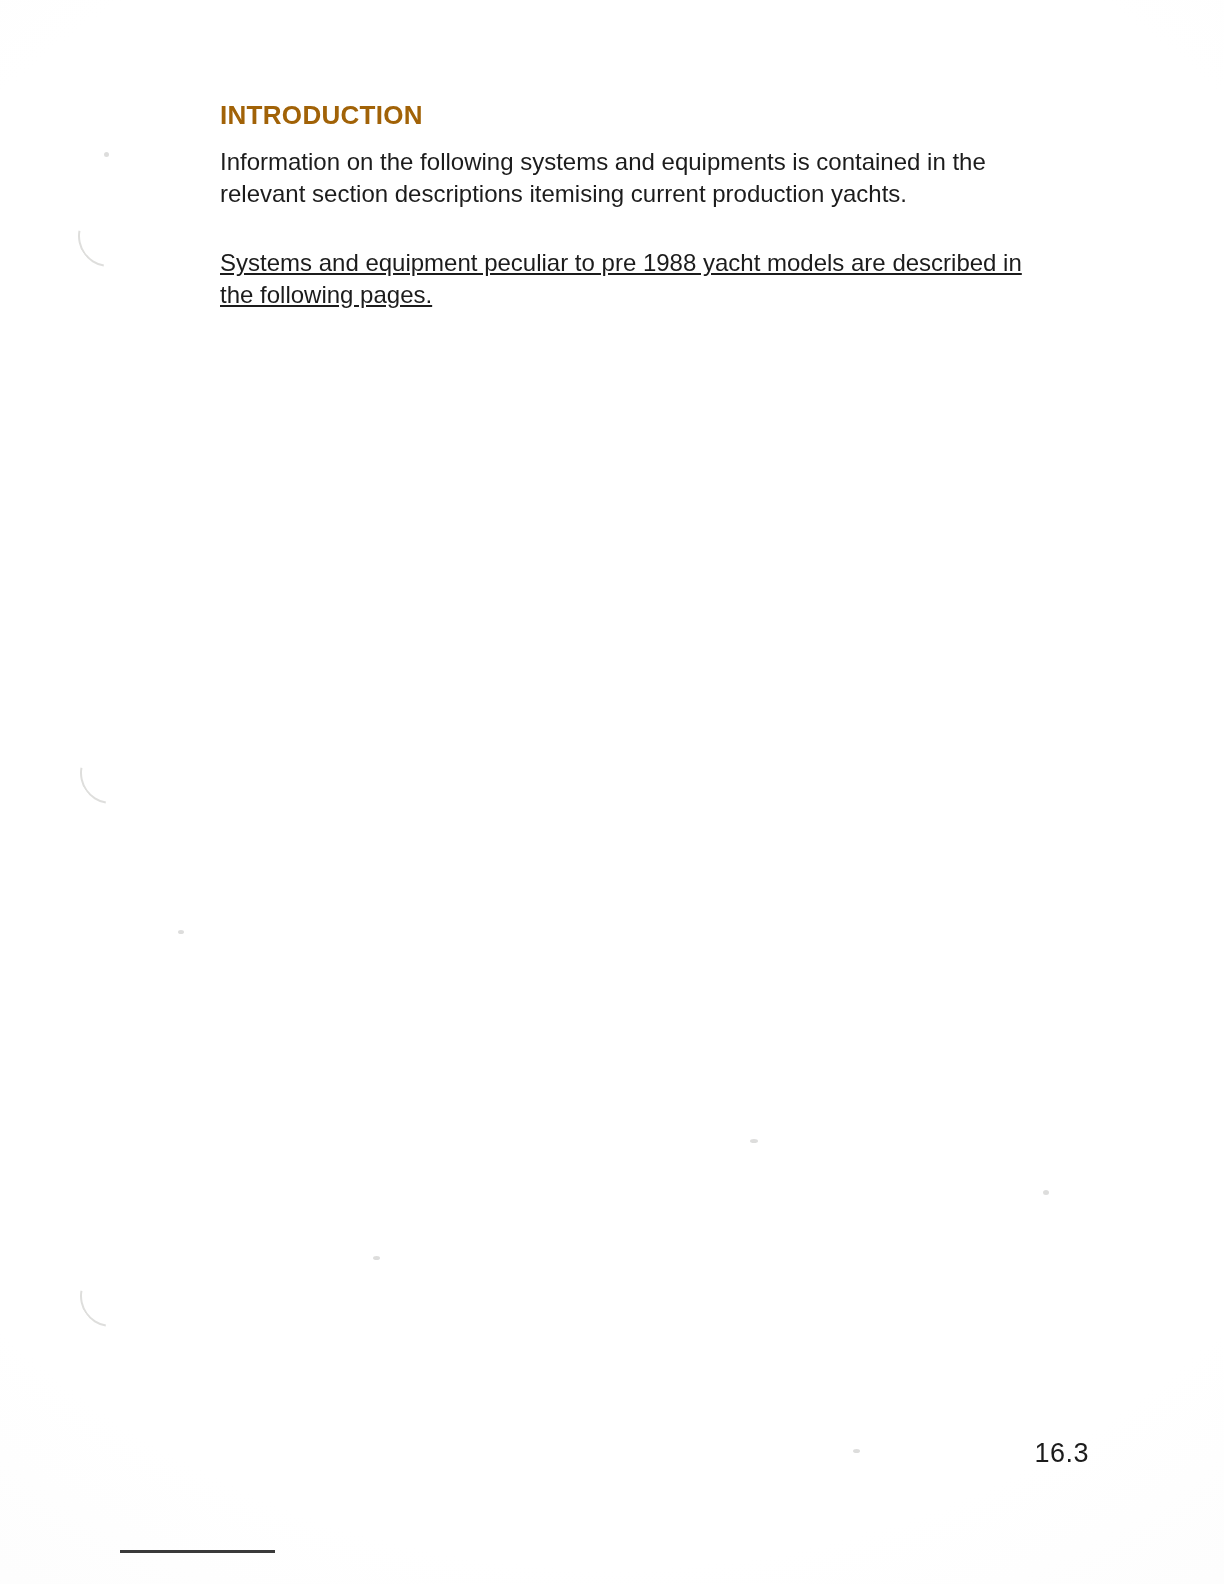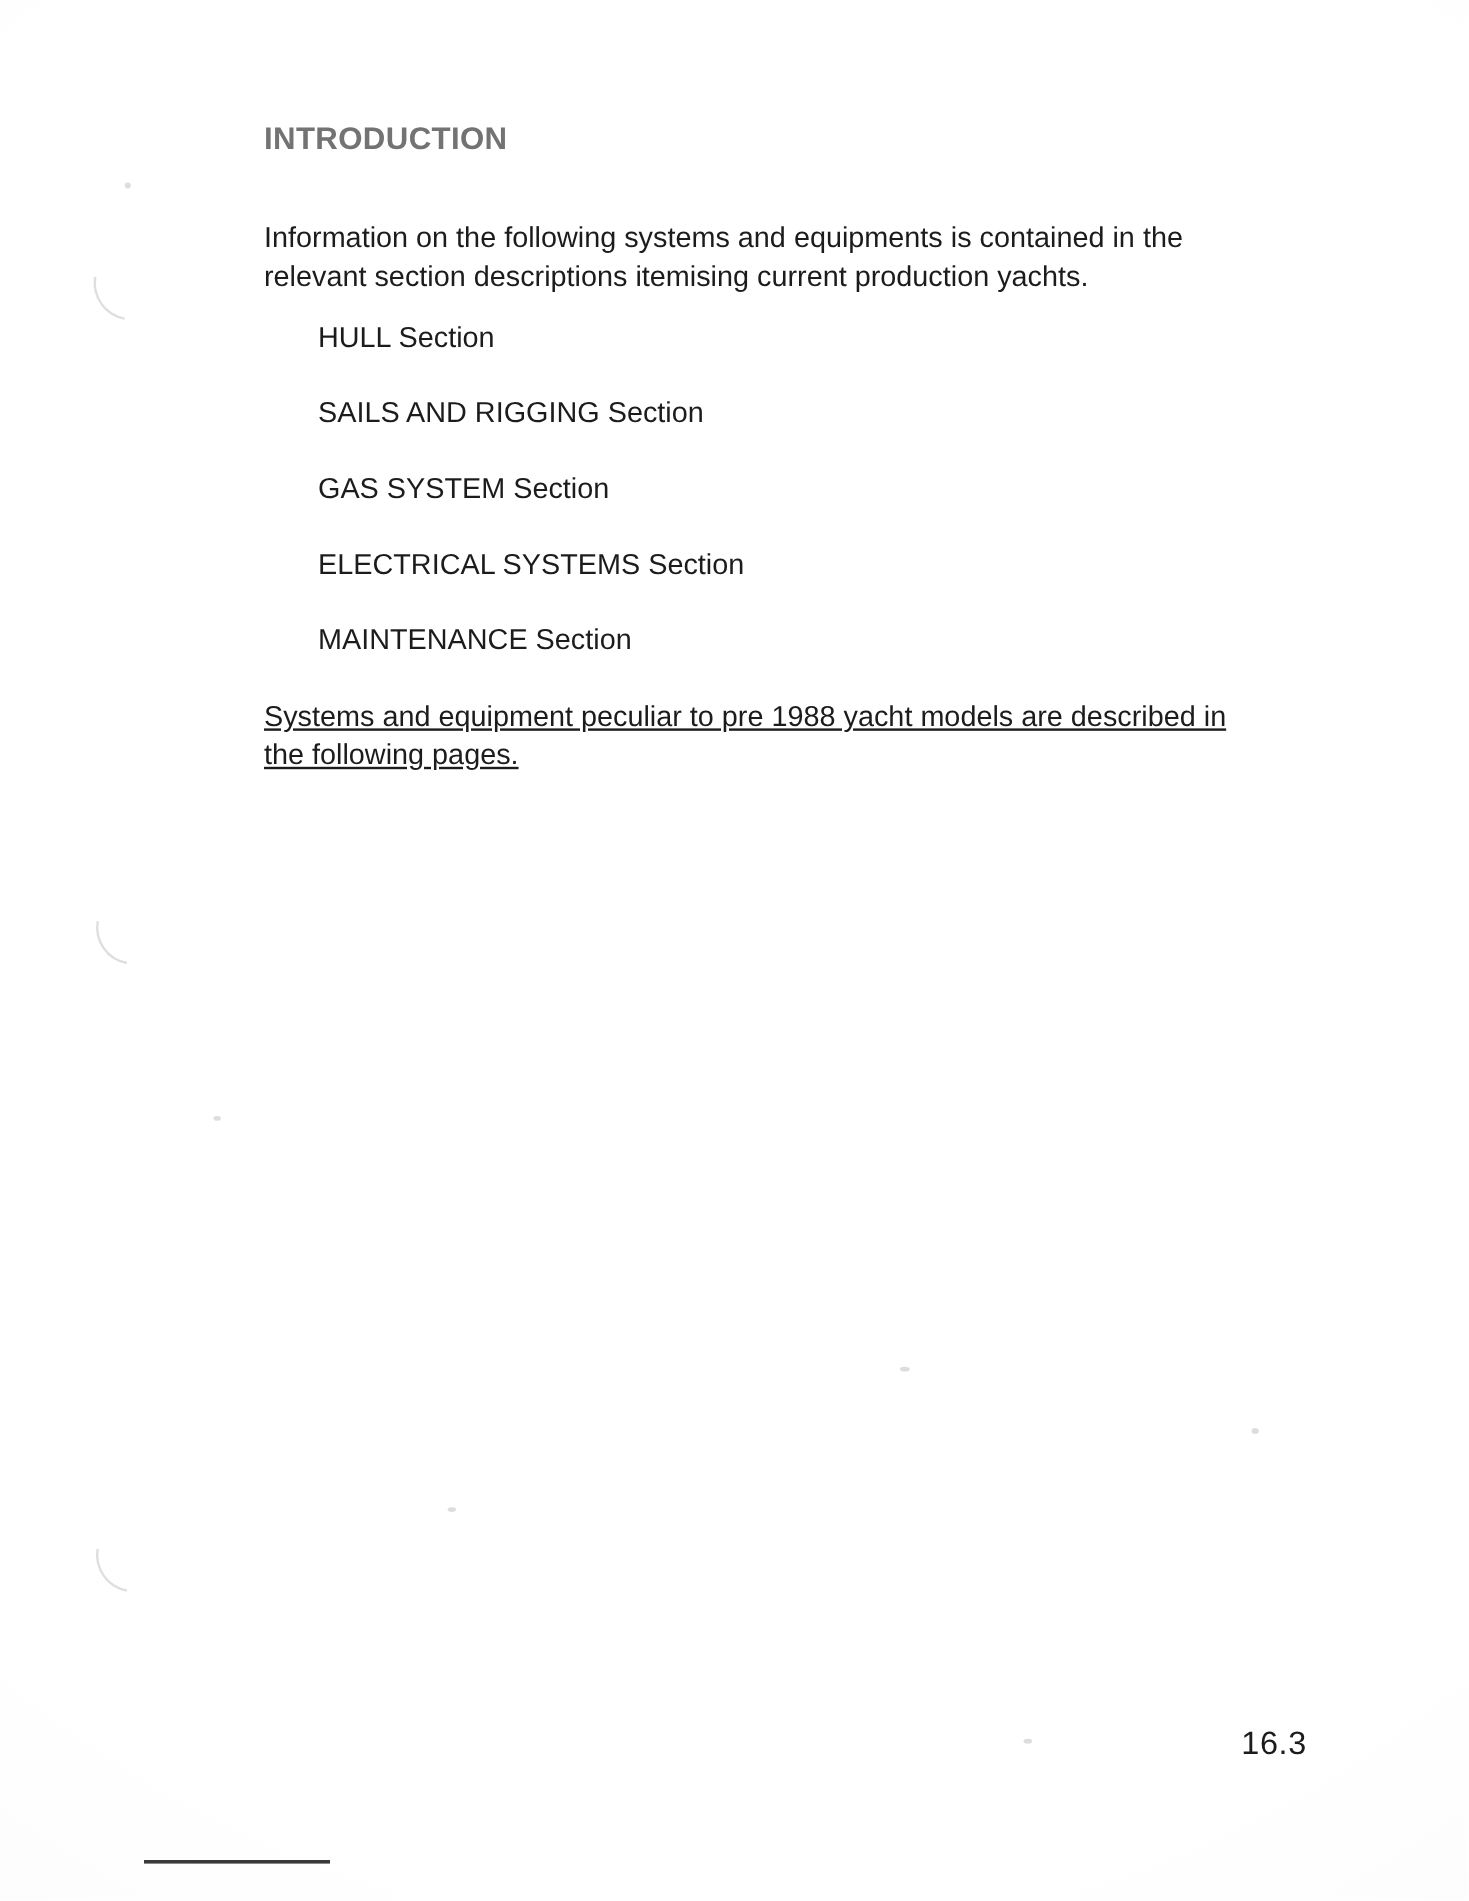--- a/index.html
+++ b/index.html
@@ -58,33 +58,33 @@
     position: absolute;
     left: 220px;
     top: 100px;
     width: 860px;
   }
 
   .doc-title {
     font-size: 26px;
     font-weight: bold;
     letter-spacing: 0.3px;
-    margin: 0 0 52px 0;
-    color: #737373;
+    margin: 0 0 15px 0;
+    color: #a16207;
   }
 
   .para {
     font-size: 24px;
     line-height: 1.32;
     margin: 0;
     color: #1c1c1c;
   }
 
   .para.intro {
-    margin-bottom: 22px;
+    margin-bottom: 38px;
     max-width: 800px;
   }
 
   .section-list {
     list-style: none;
     margin: 0 0 30px 0;
     padding: 0 0 0 45px;
   }
   .section-list li {
     font-size: 24px;
@@ -123,26 +123,19 @@
   <div class="speck" style="left:1043px; top:1190px; width:6px; height:5px;"></div>
   <div class="speck" style="left:853px; top:1449px; width:7px; height:4px;"></div>
 </div>
 
 <div class="content">
 
   <h1 class="doc-title">INTRODUCTION</h1>
 
   <p class="para intro">Information on the following systems and equipments is contained in the relevant section descriptions itemising current production yachts.</p>
 
-  <ul class="section-list">
-    <li>HULL Section</li>
-    <li>SAILS AND RIGGING Section</li>
-    <li>GAS SYSTEM Section</li>
-    <li>ELECTRICAL SYSTEMS Section</li>
-    <li>MAINTENANCE Section</li>
-  </ul>
 
   <p class="para closing">Systems and equipment peculiar to pre 1988 yacht models are described in the following pages.</p>
 </div>
 
 <div class="page-number">16.3</div>
 
 <div class="bottom-rule"></div>
 
 </body></html>

